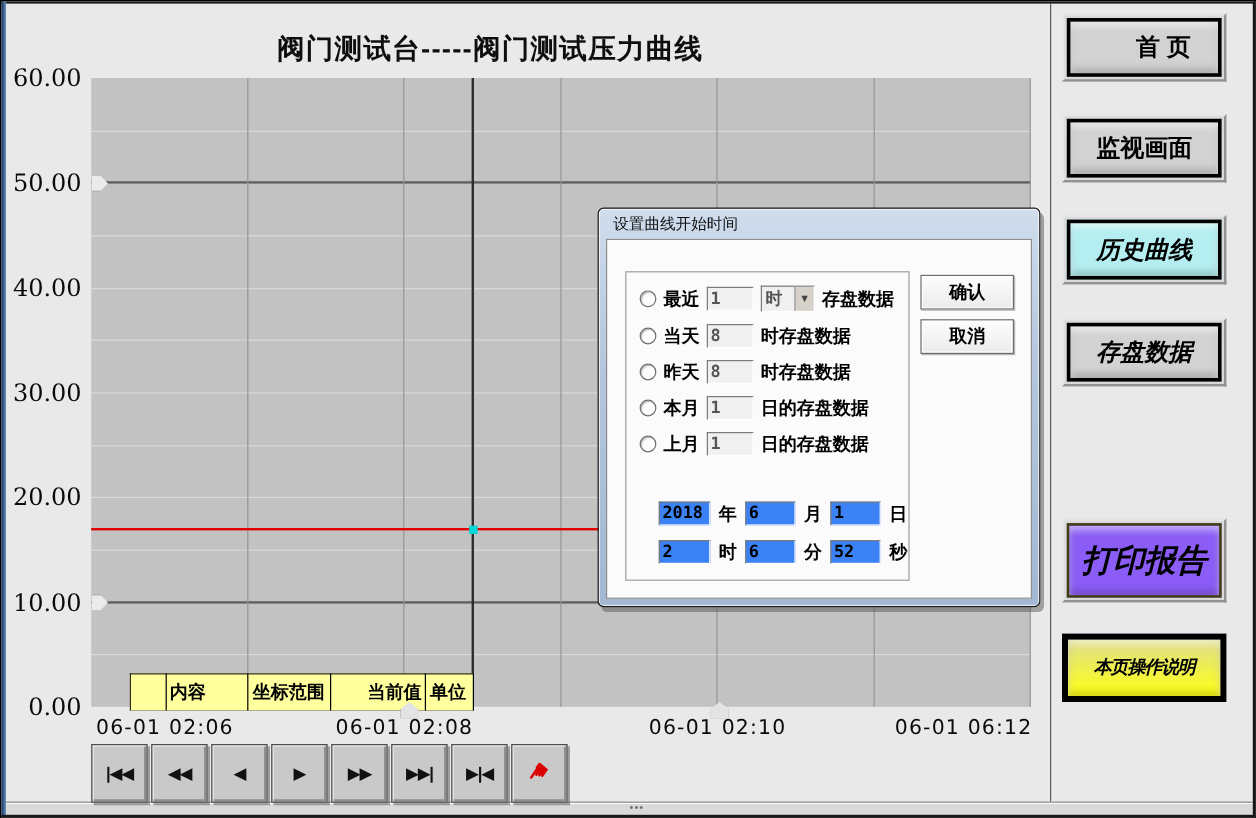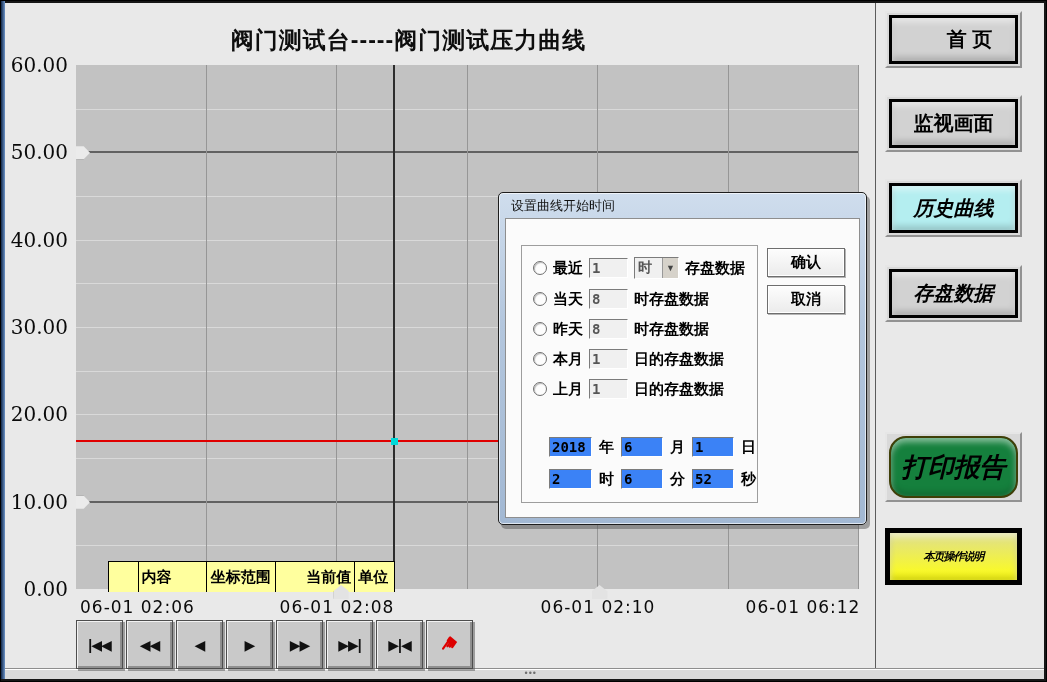--- a/index.html
+++ b/index.html
@@ -50,28 +50,28 @@
   .pbtn .hand{color:#dd0000;font-size:21px;transform:rotate(-55deg);letter-spacing:0;}
   
   .sbtn{position:absolute;left:884px;width:137px;background:#d9d9d9;border:2px outset #e6e6e6;
     padding:2px;box-sizing:border-box;cursor:pointer;}
   .sbtn .inner{width:100%;height:100%;box-sizing:border-box;border:3px solid #000;
     display:flex;align-items:center;justify-content:center;font-weight:bold;font-size:20px;color:#000;
     box-shadow:inset 0 4px 6px rgba(255,255,255,.5), inset 0 -4px 6px rgba(0,0,0,.18);}
   .sbtn.italic .inner{font-style:italic;}
   .sbtn.print .inner{border:2px solid #3f3f08;font-size:26px;font-style:italic;}
   .sbtn.help{border:none;background:none;padding:0;}
-  .sbtn.help .inner{border:5px solid #000;font-size:11px;font-style:italic;letter-spacing:-1px;
+  .sbtn.help .inner{border:5px solid #000;font-size:15px;font-style:italic;letter-spacing:-1px;
     background:linear-gradient(#dede8e,#ffff14);}
   
   .bottombar{position:absolute;left:4px;right:2px;bottom:2px;height:10px;background:#d9d9d9;
     border-top:1px solid #8e8e8e;box-shadow:inset 0 1px 0 #fff;}
   .bottombar .dots{position:absolute;left:50%;top:2px;color:#6f6f6f;font-size:9px;letter-spacing:1px;line-height:5px;}
   
-  .dialog{position:absolute;left:497px;top:191px;width:369px;height:333px;z-index:20;
+  .dialog{position:absolute;left:497px;top:172px;width:369px;height:333px;z-index:20;
     border:1px solid #1d1d1d;border-radius:5px;
     background:linear-gradient(180deg,#cfdded 0%,#b3c6dd 40%,#a2b8d3 100%);
     box-shadow:3px 4px 0 rgba(85,85,85,.5), inset 0 0 0 1px rgba(255,255,255,.65);
     box-sizing:border-box;}
   .dialog-title{height:24px;line-height:25px;padding-left:12px;font-size:13px;color:#111;}
   .dialog-client{position:absolute;left:6px;right:6px;top:25px;bottom:6px;background:#fbfbfb;
     border:1px solid #8e8e8e;}
   .groupbox{position:absolute;left:15px;top:26px;width:235px;height:256px;border:1px solid #9d9d9d;}
   .drow{position:absolute;left:27px;height:20px;display:flex;align-items:center;gap:6px;
     font-size:15px;font-weight:bold;color:#000;white-space:nowrap;}
@@ -203,21 +203,21 @@
   <div class="sbtn" style="top:94px;height:57px">
     <div class="inner" style="background: rgb(210, 210, 210);">监视画面</div>
   </div>
   <div class="sbtn italic" style="top:178px;height:58px">
     <div class="inner" style="background: rgb(180, 238, 240);">历史曲线</div>
   </div>
   <div class="sbtn italic" style="top:264px;height:57px">
     <div class="inner" style="background: rgb(210, 210, 210);">存盘数据</div>
   </div>
   <div class="sbtn print" style="top:431px;height:70px">
-    <div class="inner" style="background: #15803d; border-radius: 17px;">打印报告</div>
+    <div class="inner" style="background: #8b5cf6;">打印报告</div>
   </div>
   <div class="sbtn help" style="top:527px;height:57px">
     <div class="inner">本页操作说明</div>
   </div>
 
   <div class="bottombar">
     <div class="dots">•••</div>
   </div>
 
   <div class="dialog">

